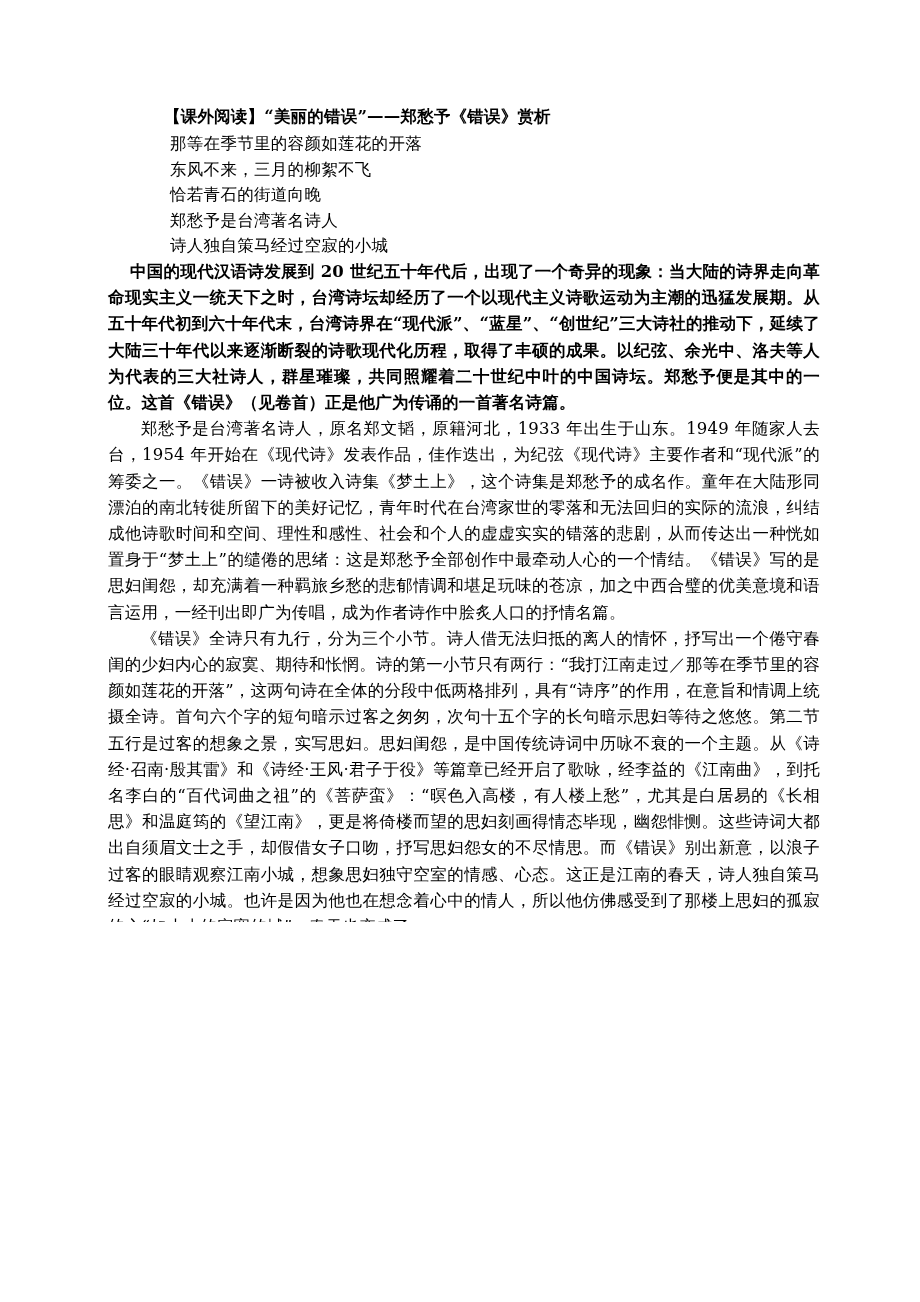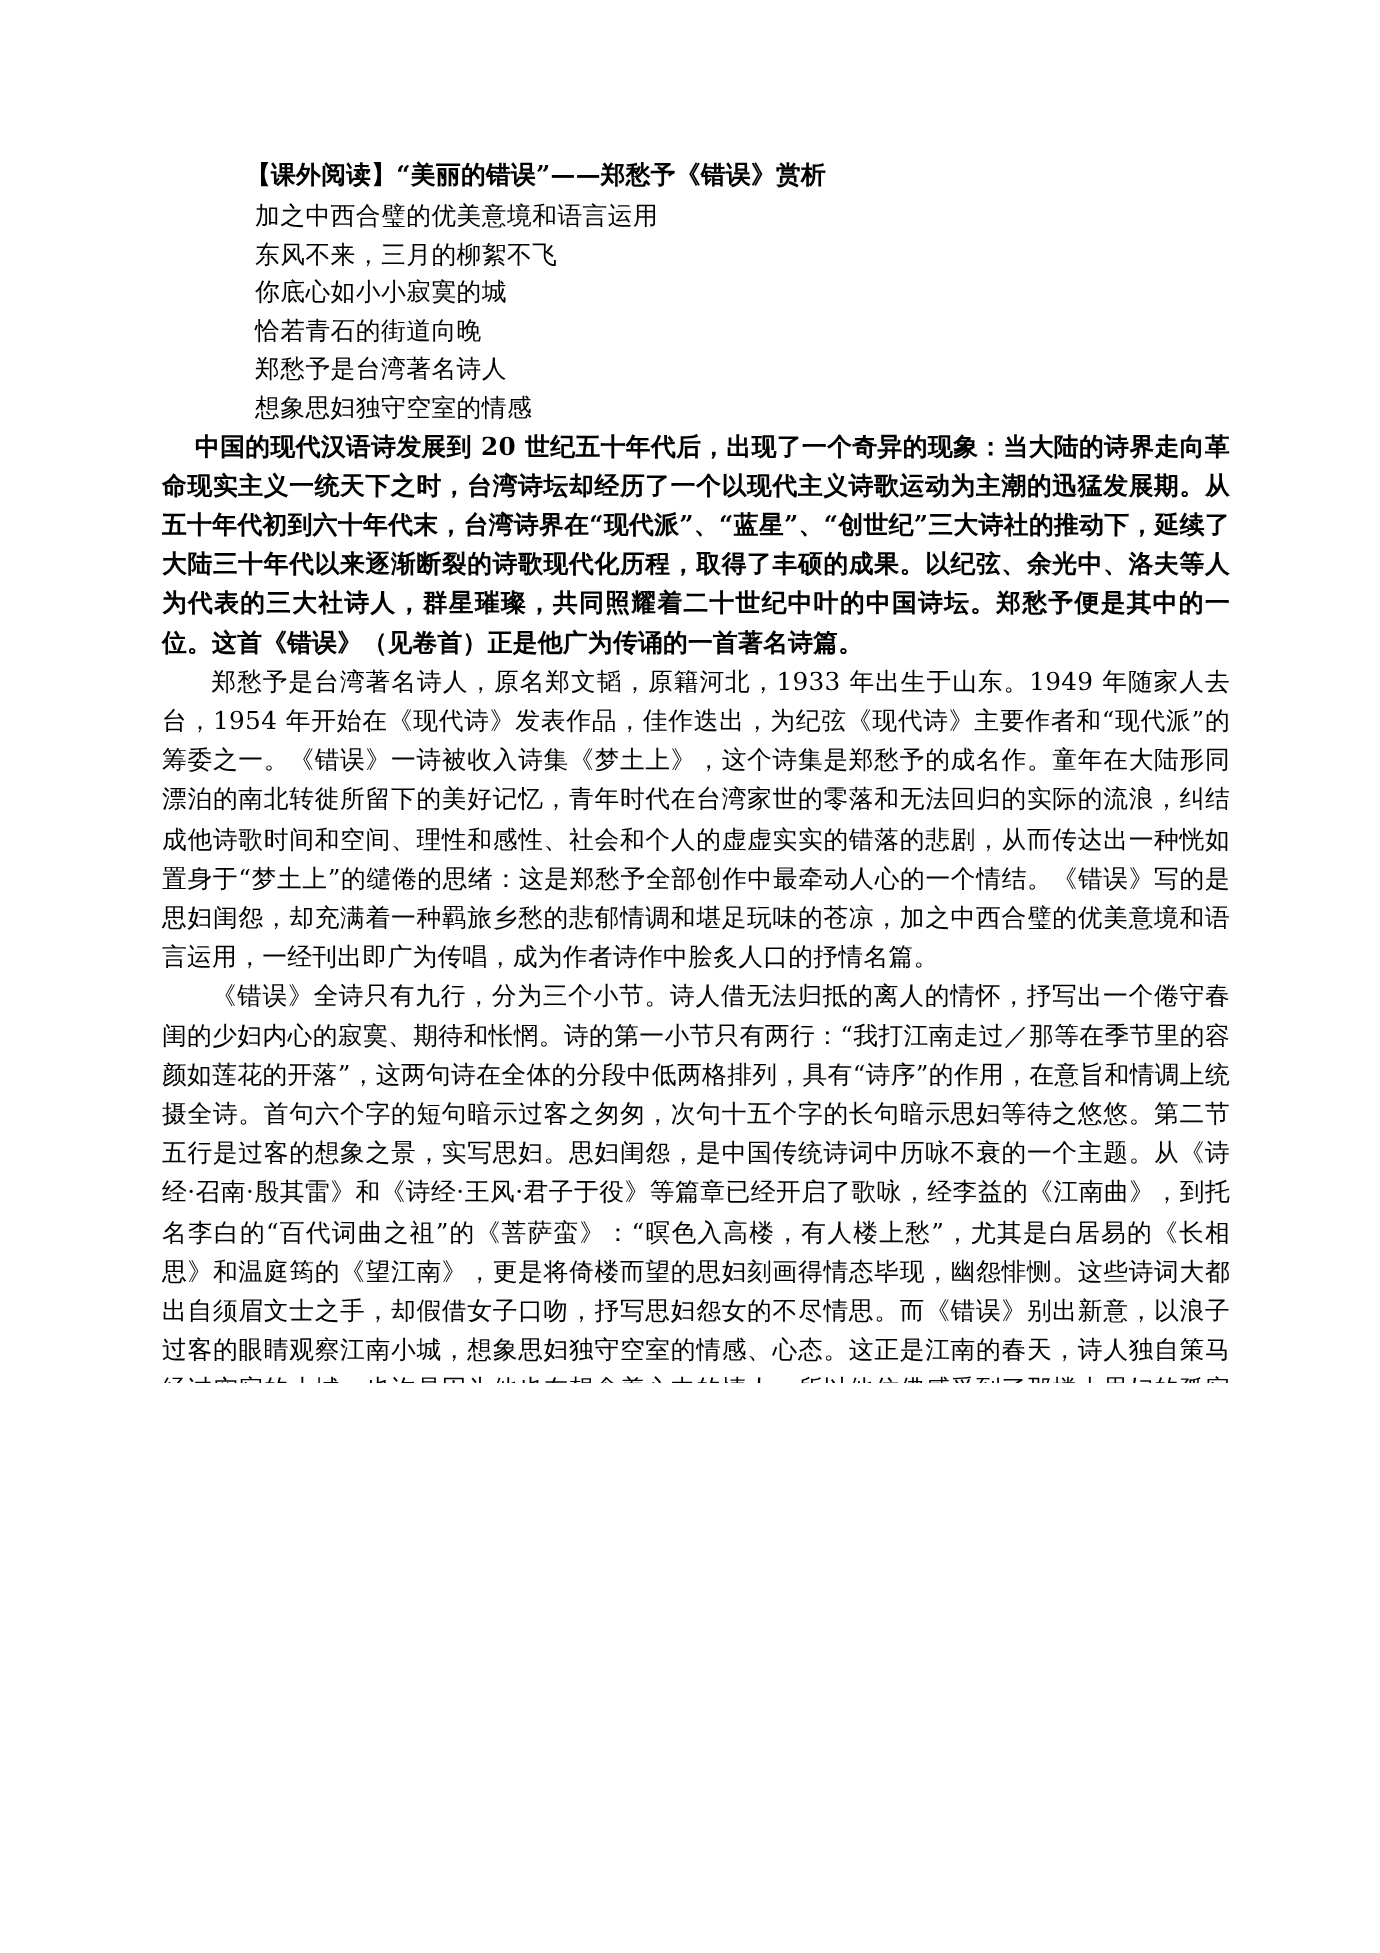--- a/index.html
+++ b/index.html
@@ -53,25 +53,24 @@
   }
 </style>
 </head>
 <body>
 
 <div class="page">
   <div class="content">
 
     <p class="doc-title">【课外阅读】“美丽的错误”——郑愁予《错误》赏析</p>
 
-    <p class="poem-line">加之中西合璧的优美意境和语言运用</p>
+    <p class="poem-line">那等在季节里的容颜如莲花的开落</p>
     <p class="poem-line">东风不来，三月的柳絮不飞</p>
-    <p class="poem-line">你底心如小小寂寞的城</p>
     <p class="poem-line">恰若青石的街道向晚</p>
     <p class="poem-line">郑愁予是台湾著名诗人</p>
-    <p class="poem-line">想象思妇独守空室的情感</p>
+    <p class="poem-line">诗人独自策马经过空寂的小城</p>
 
     <p class="para first-indent-sm">中国的现代汉语诗发展到 20 世纪五十年代后，出现了一个奇异的现象：当大陆的诗界走向革命现实主义一统天下之时，台湾诗坛却经历了一个以现代主义诗歌运动为主潮的迅猛发展期。从五十年代初到六十年代末，台湾诗界在“现代派”、“蓝星”、“创世纪”三大诗社的推动下，延续了大陆三十年代以来逐渐断裂的诗歌现代化历程，取得了丰硕的成果。以纪弦、余光中、洛夫等人为代表的三大社诗人，群星璀璨，共同照耀着二十世纪中叶的中国诗坛。郑愁予便是其中的一位。这首《错误》（见卷首）正是他广为传诵的一首著名诗篇。</p>
     <p class="para">郑愁予是台湾著名诗人，原名郑文韬，原籍河北，1933 年出生于山东。1949 年随家人去台，1954 年开始在《现代诗》发表作品，佳作迭出，为纪弦《现代诗》主要作者和“现代派”的筹委之一。《错误》一诗被收入诗集《梦土上》，这个诗集是郑愁予的成名作。童年在大陆形同漂泊的南北转徙所留下的美好记忆，青年时代在台湾家世的零落和无法回归的实际的流浪，纠结成他诗歌时间和空间、理性和感性、社会和个人的虚虚实实的错落的悲剧，从而传达出一种恍如置身于“梦土上”的缱倦的思绪：这是郑愁予全部创作中最牵动人心的一个情结。《错误》写的是思妇闺怨，却充满着一种羁旅乡愁的悲郁情调和堪足玩味的苍凉，加之中西合璧的优美意境和语言运用，一经刊出即广为传唱，成为作者诗作中脍炙人口的抒情名篇。</p>
     <p class="para">《错误》全诗只有九行，分为三个小节。诗人借无法归抵的离人的情怀，抒写出一个倦守春闺的少妇内心的寂寞、期待和怅惘。诗的第一小节只有两行：“我打江南走过／那等在季节里的容颜如莲花的开落”，这两句诗在全体的分段中低两格排列，具有“诗序”的作用，在意旨和情调上统摄全诗。首句六个字的短句暗示过客之匆匆，次句十五个字的长句暗示思妇等待之悠悠。第二节五行是过客的想象之景，实写思妇。思妇闺怨，是中国传统诗词中历咏不衰的一个主题。从《诗经·召南·殷其雷》和《诗经·王风·君子于役》等篇章已经开启了歌咏，经李益的《江南曲》，到托名李白的“百代词曲之祖”的《菩萨蛮》：“暝色入高楼，有人楼上愁”，尤其是白居易的《长相思》和温庭筠的《望江南》，更是将倚楼而望的思妇刻画得情态毕现，幽怨悱恻。这些诗词大都出自须眉文士之手，却假借女子口吻，抒写思妇怨女的不尽情思。而《错误》别出新意，以浪子过客的眼睛观察江南小城，想象思妇独守空室的情感、心态。这正是江南的春天，诗人独自策马经过空寂的小城。也许是因为他也在想念着心中的情人，所以他仿佛感受到了那楼上思妇的孤寂的心“如小小的寂寞的城”，春天也变成了</p>
 
   </div>
 </div>
 
 </body></html>

